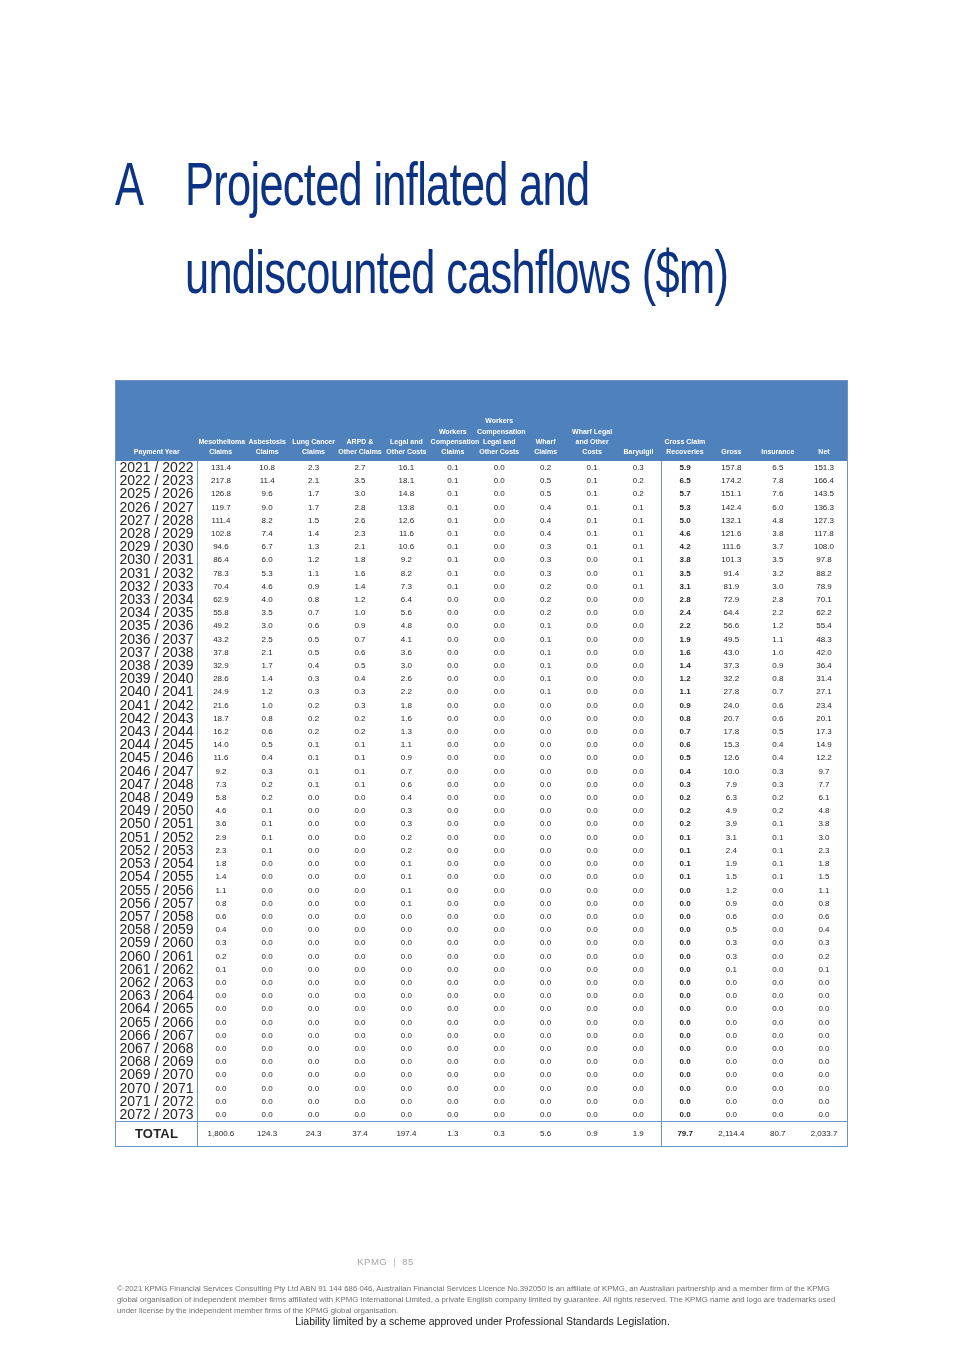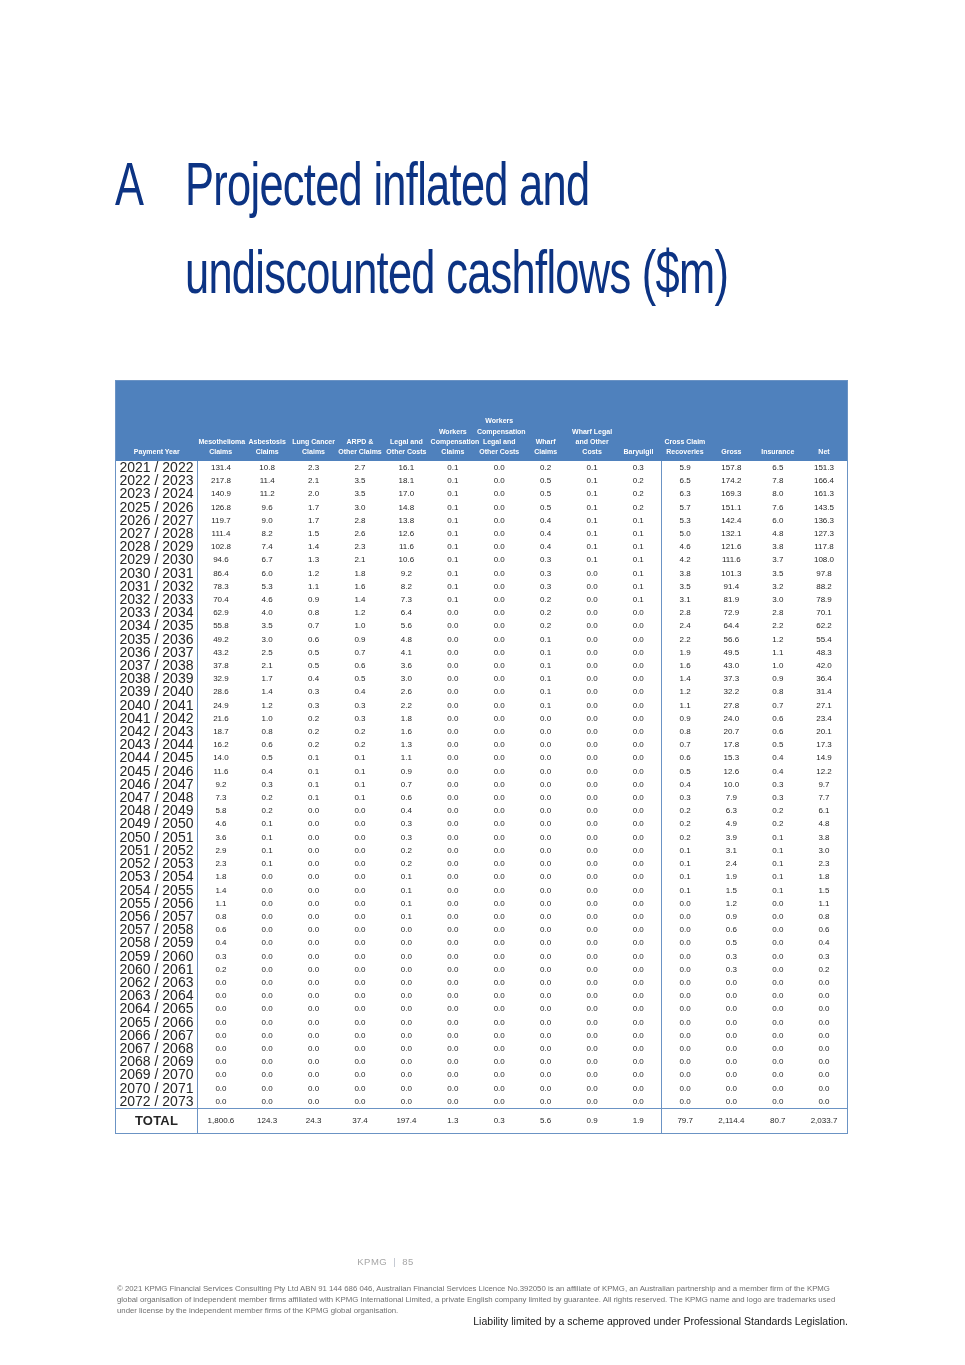--- a/index.html
+++ b/index.html
@@ -37,38 +37,38 @@
     background:#4f81bd; color:#ffffff; font-size:7px; font-weight:bold;
     vertical-align:bottom; text-align:center; padding:2px 1px 4px 1px;
     height:74px; line-height:1.45; border:none;
   }
   tbody td, tfoot td {
     font-size:8px; color:#262626; text-align:center; padding:0 1px;
     height:13.2px; line-height:13.2px; white-space:nowrap;
   }
   tbody td.year-cell { font-size:14px; color:#262626; }
   tbody td.b-right, tfoot td.b-right { border-right:1px solid #6b93c4; }
-  tbody td.b-left,  tfoot td.b-left  { border-left:1px solid #6b93c4; }
+  tbody td.b-left,  tfoot td.b-left  { border-left:1px solid #6b93c4;font-weight:bold; }
   tfoot td {
     border-top:1px solid #6b93c4; height:24px; line-height:24px; font-size:8px;
   }
   tfoot td.total-label { font-weight:bold; font-size:13px; letter-spacing:0.2px; }
 
   
   .page-number-line {
     position:absolute; left:0; top:1256px; width:771px; text-align:center;
     font-size:9.5px; color:#a6a6a6; letter-spacing:0.5px;
   }
   .page-number-line .sep { margin:0 6px; color:#b8bdc9; }
   .copyright {
     position:absolute; left:117px; top:1283px; width:731px; text-align:left;
     font-size:7.8px; line-height:1.42; color:#6f6f6f;
   }
   .liability {
-    position:absolute; left:117px; top:1315px; width:731px; text-align:right;
+    position:absolute; left:117px; top:1315px; width:731px; text-align:center;
     font-size:10.5px; color:#1a1a1a;
   }
 </style>
 </head>
 <body>
 
 <div class="page">
 
   <div class="title-block">
     <div class="section-letter">A</div>
@@ -145,37 +145,20 @@
             <td>0.0</td>
             <td>0.5</td>
             <td>0.1</td>
             <td>0.2</td>
             <td class="b-left">6.5</td>
             <td>174.2</td>
             <td>7.8</td>
             <td>166.4</td>
           </tr>
           <tr>
-            <td class="year-cell b-right">2023 / 2024</td>
-            <td>140.9</td>
-            <td>11.2</td>
-            <td>2.0</td>
-            <td>3.5</td>
-            <td>17.0</td>
-            <td>0.1</td>
-            <td>0.0</td>
-            <td>0.5</td>
-            <td>0.1</td>
-            <td>0.2</td>
-            <td class="b-left">6.3</td>
-            <td>169.3</td>
-            <td>8.0</td>
-            <td>161.3</td>
-          </tr>
-          <tr>
             <td class="year-cell b-right">2025 / 2026</td>
             <td>126.8</td>
             <td>9.6</td>
             <td>1.7</td>
             <td>3.0</td>
             <td>14.8</td>
             <td>0.1</td>
             <td>0.0</td>
             <td>0.5</td>
             <td>0.1</td>
@@ -774,20 +757,37 @@
             <td>0.0</td>
             <td>0.0</td>
             <td>0.0</td>
             <td>0.0</td>
             <td class="b-left">0.0</td>
             <td>0.3</td>
             <td>0.0</td>
             <td>0.2</td>
           </tr>
           <tr>
+            <td class="year-cell b-right">2061 / 2062</td>
+            <td>0.1</td>
+            <td>0.0</td>
+            <td>0.0</td>
+            <td>0.0</td>
+            <td>0.0</td>
+            <td>0.0</td>
+            <td>0.0</td>
+            <td>0.0</td>
+            <td>0.0</td>
+            <td>0.0</td>
+            <td class="b-left">0.0</td>
+            <td>0.1</td>
+            <td>0.0</td>
+            <td>0.1</td>
+          </tr>
+          <tr>
             <td class="year-cell b-right">2062 / 2063</td>
             <td>0.0</td>
             <td>0.0</td>
             <td>0.0</td>
             <td>0.0</td>
             <td>0.0</td>
             <td>0.0</td>
             <td>0.0</td>
             <td>0.0</td>
             <td>0.0</td>
@@ -911,20 +911,37 @@
             <td>0.0</td>
             <td>0.0</td>
             <td>0.0</td>
             <td class="b-left">0.0</td>
             <td>0.0</td>
             <td>0.0</td>
             <td>0.0</td>
           </tr>
           <tr>
             <td class="year-cell b-right">2070 / 2071</td>
+            <td>0.0</td>
+            <td>0.0</td>
+            <td>0.0</td>
+            <td>0.0</td>
+            <td>0.0</td>
+            <td>0.0</td>
+            <td>0.0</td>
+            <td>0.0</td>
+            <td>0.0</td>
+            <td>0.0</td>
+            <td class="b-left">0.0</td>
+            <td>0.0</td>
+            <td>0.0</td>
+            <td>0.0</td>
+          </tr>
+          <tr>
+            <td class="year-cell b-right">2071 / 2072</td>
             <td>0.0</td>
             <td>0.0</td>
             <td>0.0</td>
             <td>0.0</td>
             <td>0.0</td>
             <td>0.0</td>
             <td>0.0</td>
             <td>0.0</td>
             <td>0.0</td>
             <td>0.0</td>

